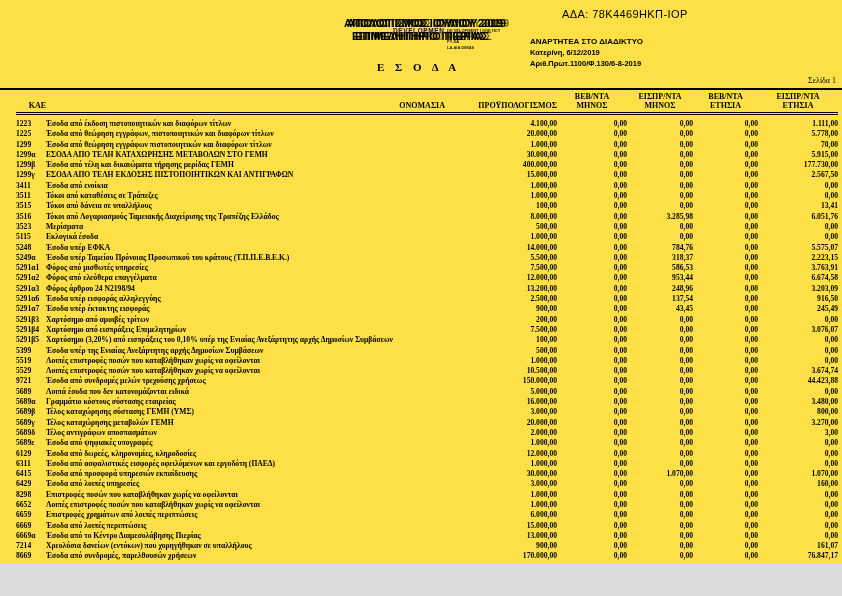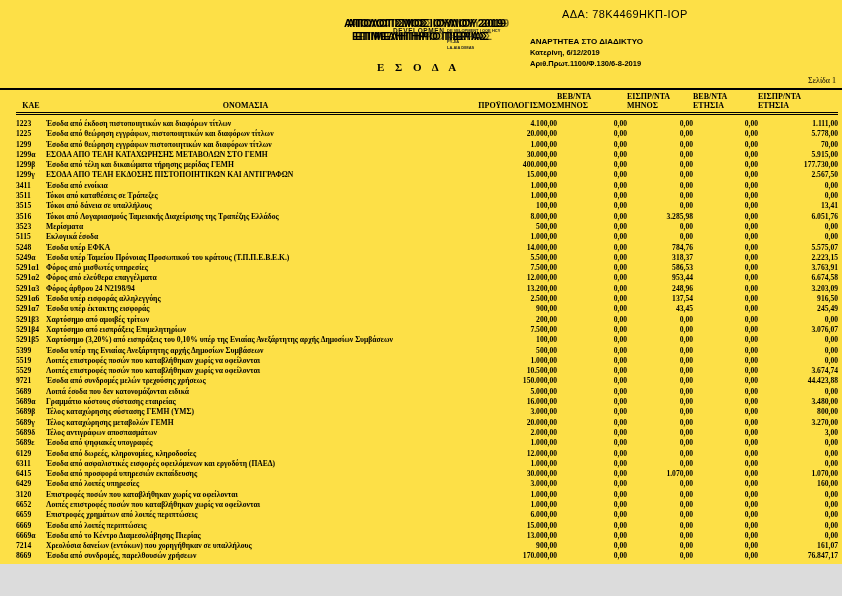--- a/index.html
+++ b/index.html
@@ -44,23 +44,23 @@
   .page-num{position:absolute;right:6px;top:76px;font-size:8px;margin-left:28px;}
   .rule{position:absolute;left:0;right:0;top:88px;border-top:2px solid #000;}
   table.rev{
     position:absolute;left:16px;top:92px;width:822px;
     border-collapse:collapse;table-layout:fixed;
   }
   table.rev th{
     font-size:8px;font-weight:bold;vertical-align:bottom;padding:0 0 2px 0;
     border-bottom:3px double #000;white-space:nowrap;
   }
-  th.h-left{text-align:center;margin-left:24px;}
+  th.h-left{text-align:right;margin-left:24px;}
   th.h-right{text-align:right;}
-  th.h-center{text-align:left;}
+  th.h-center{text-align:center;}
   th.h-last{padding-right:10px;}
   table.rev td{
     font-size:7.6px;font-weight:bold;line-height:10.3px;padding:0;
     white-space:nowrap;overflow:hidden;
   }
   tbody tr:first-child td{padding-top:4px;}
   td.num{text-align:right;}
   td.last{padding-right:14px;}
 </style>
 </head>
@@ -449,21 +449,21 @@
         <tr>
           <td>6429</td>
           <td>Έσοδα από λοιπές υπηρεσίες</td>
           <td class="num">3.000,00</td>
           <td class="num">0,00</td>
           <td class="num">0,00</td>
           <td class="num">0,00</td>
           <td class="num last">160,00</td>
         </tr>
         <tr>
-          <td>3120</td>
+          <td>8298</td>
           <td>Επιστροφές ποσών που καταβλήθηκαν χωρίς να οφείλονται</td>
           <td class="num">1.000,00</td>
           <td class="num">0,00</td>
           <td class="num">0,00</td>
           <td class="num">0,00</td>
           <td class="num last">0,00</td>
         </tr>
         <tr>
           <td>6652</td>
           <td>Λοιπές επιστροφές ποσών που καταβλήθηκαν χωρίς να οφείλονται</td>

